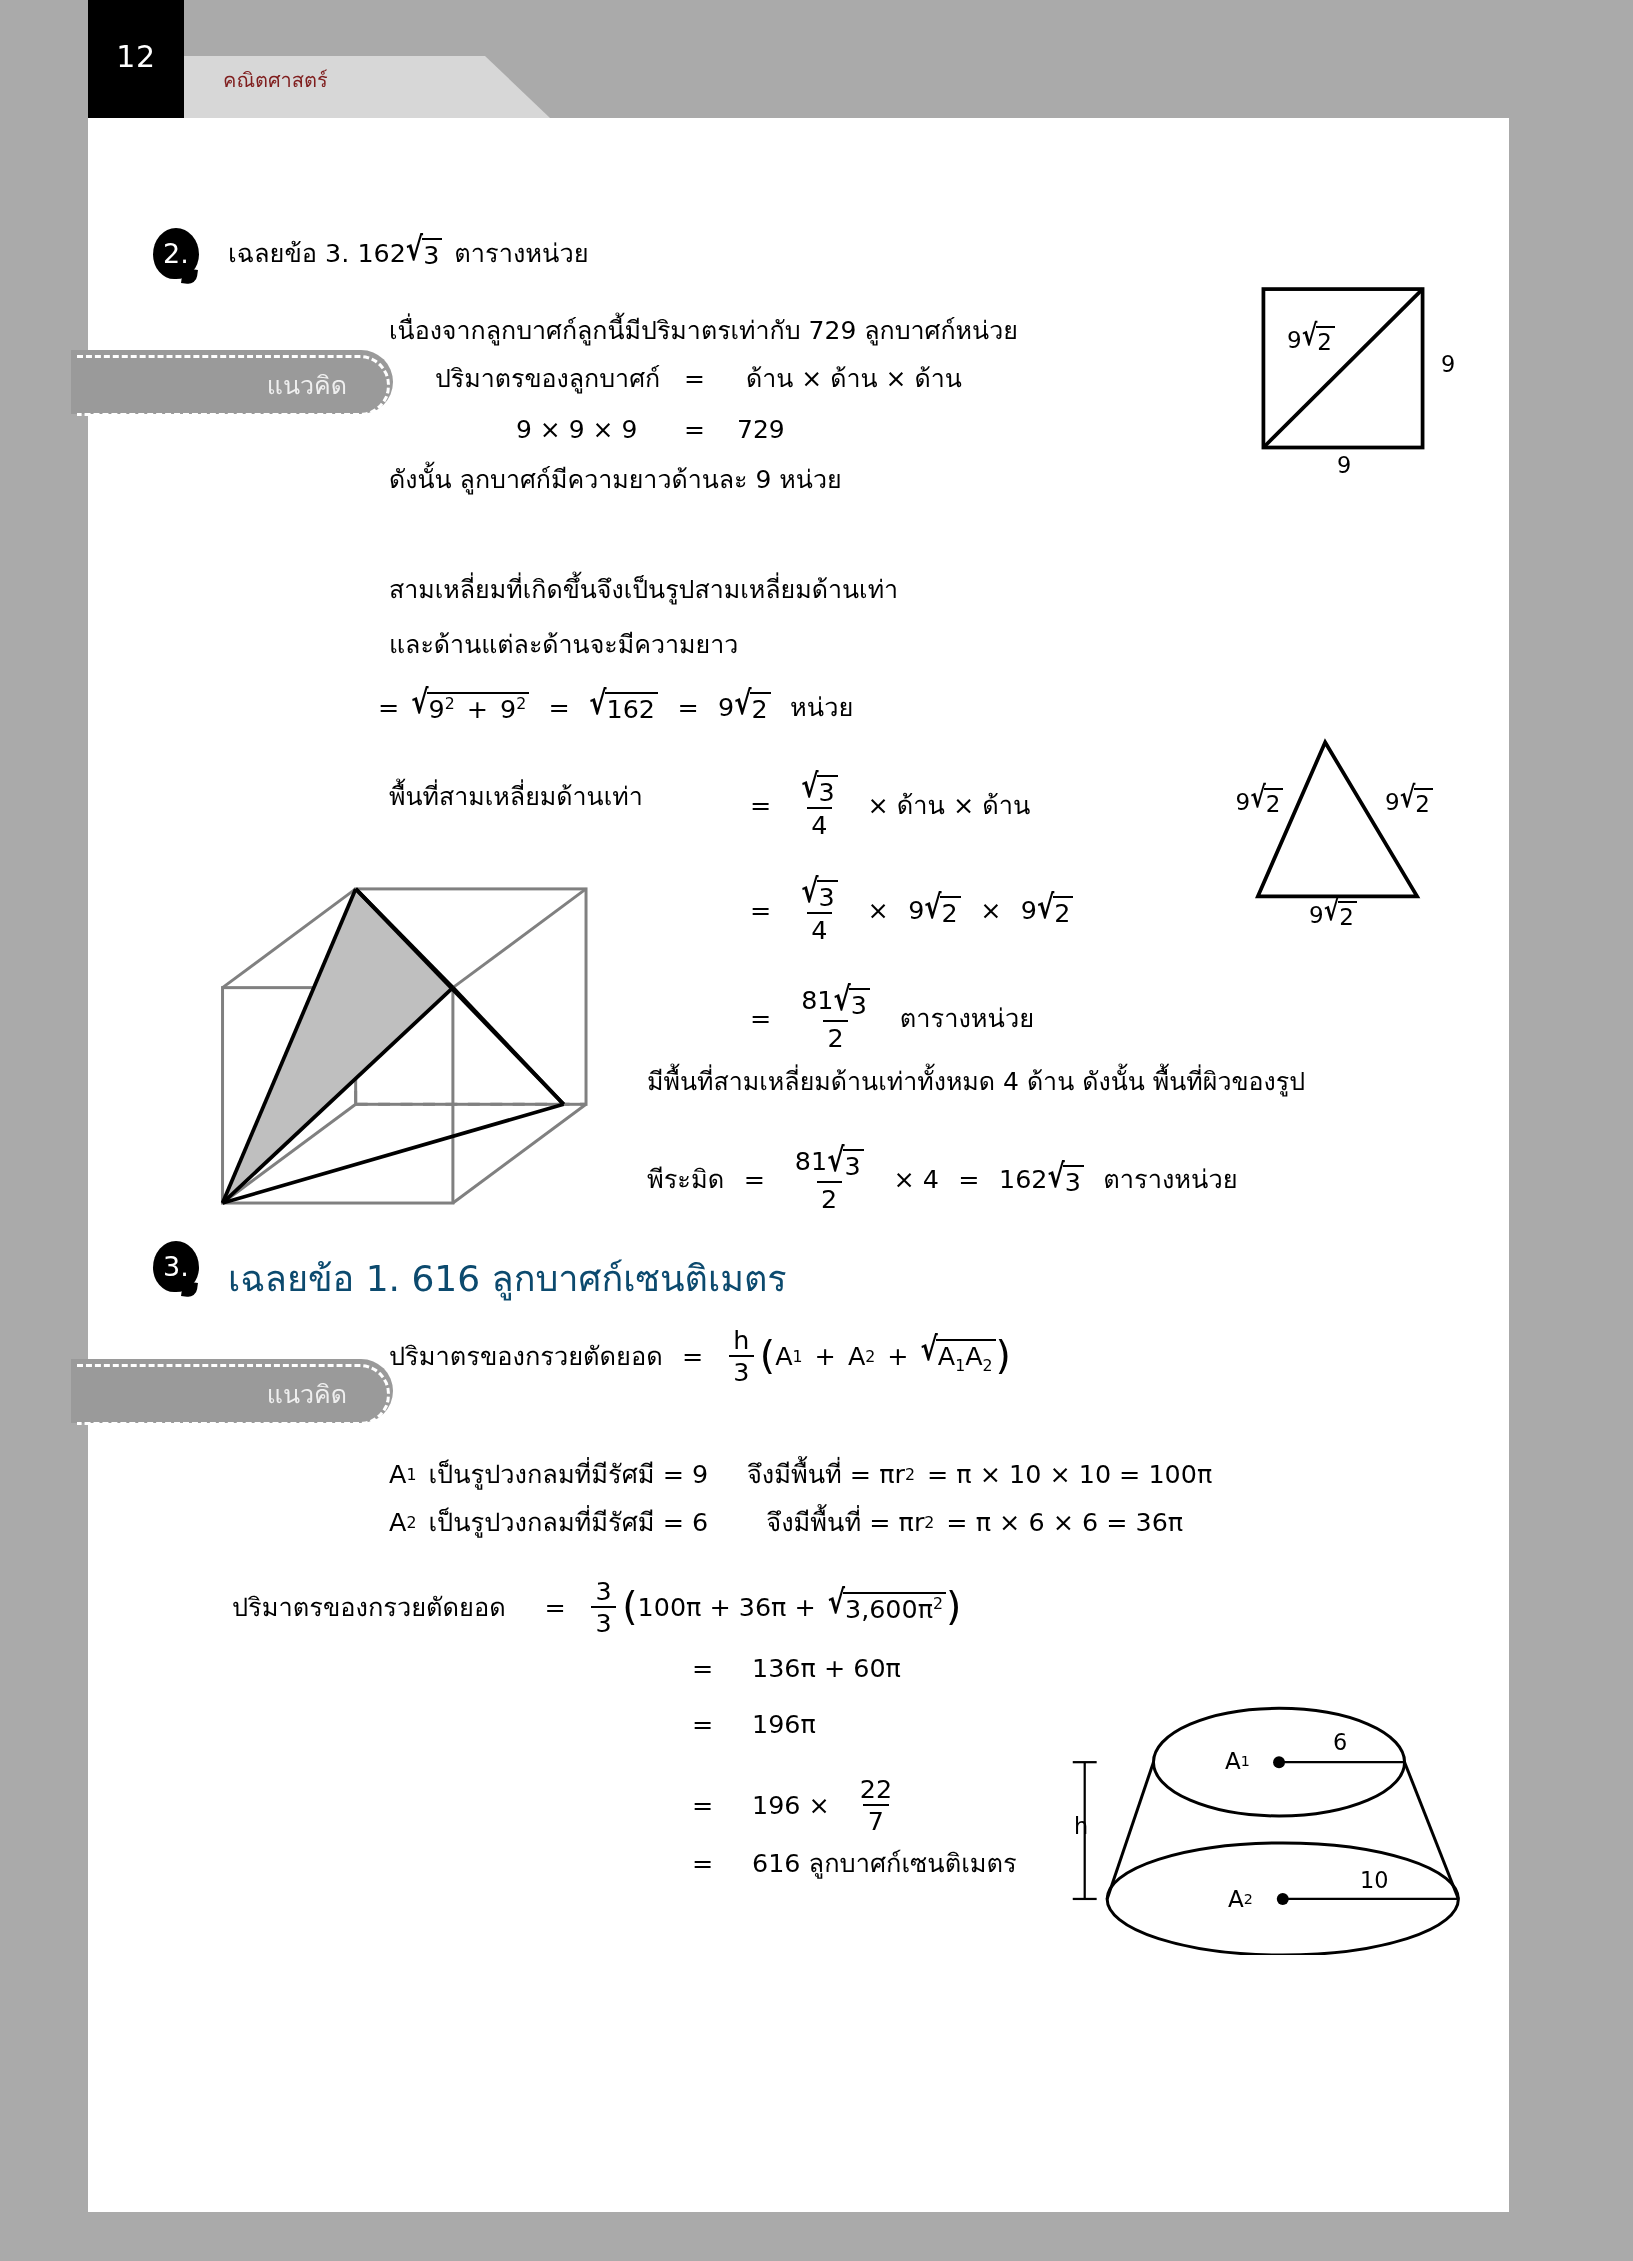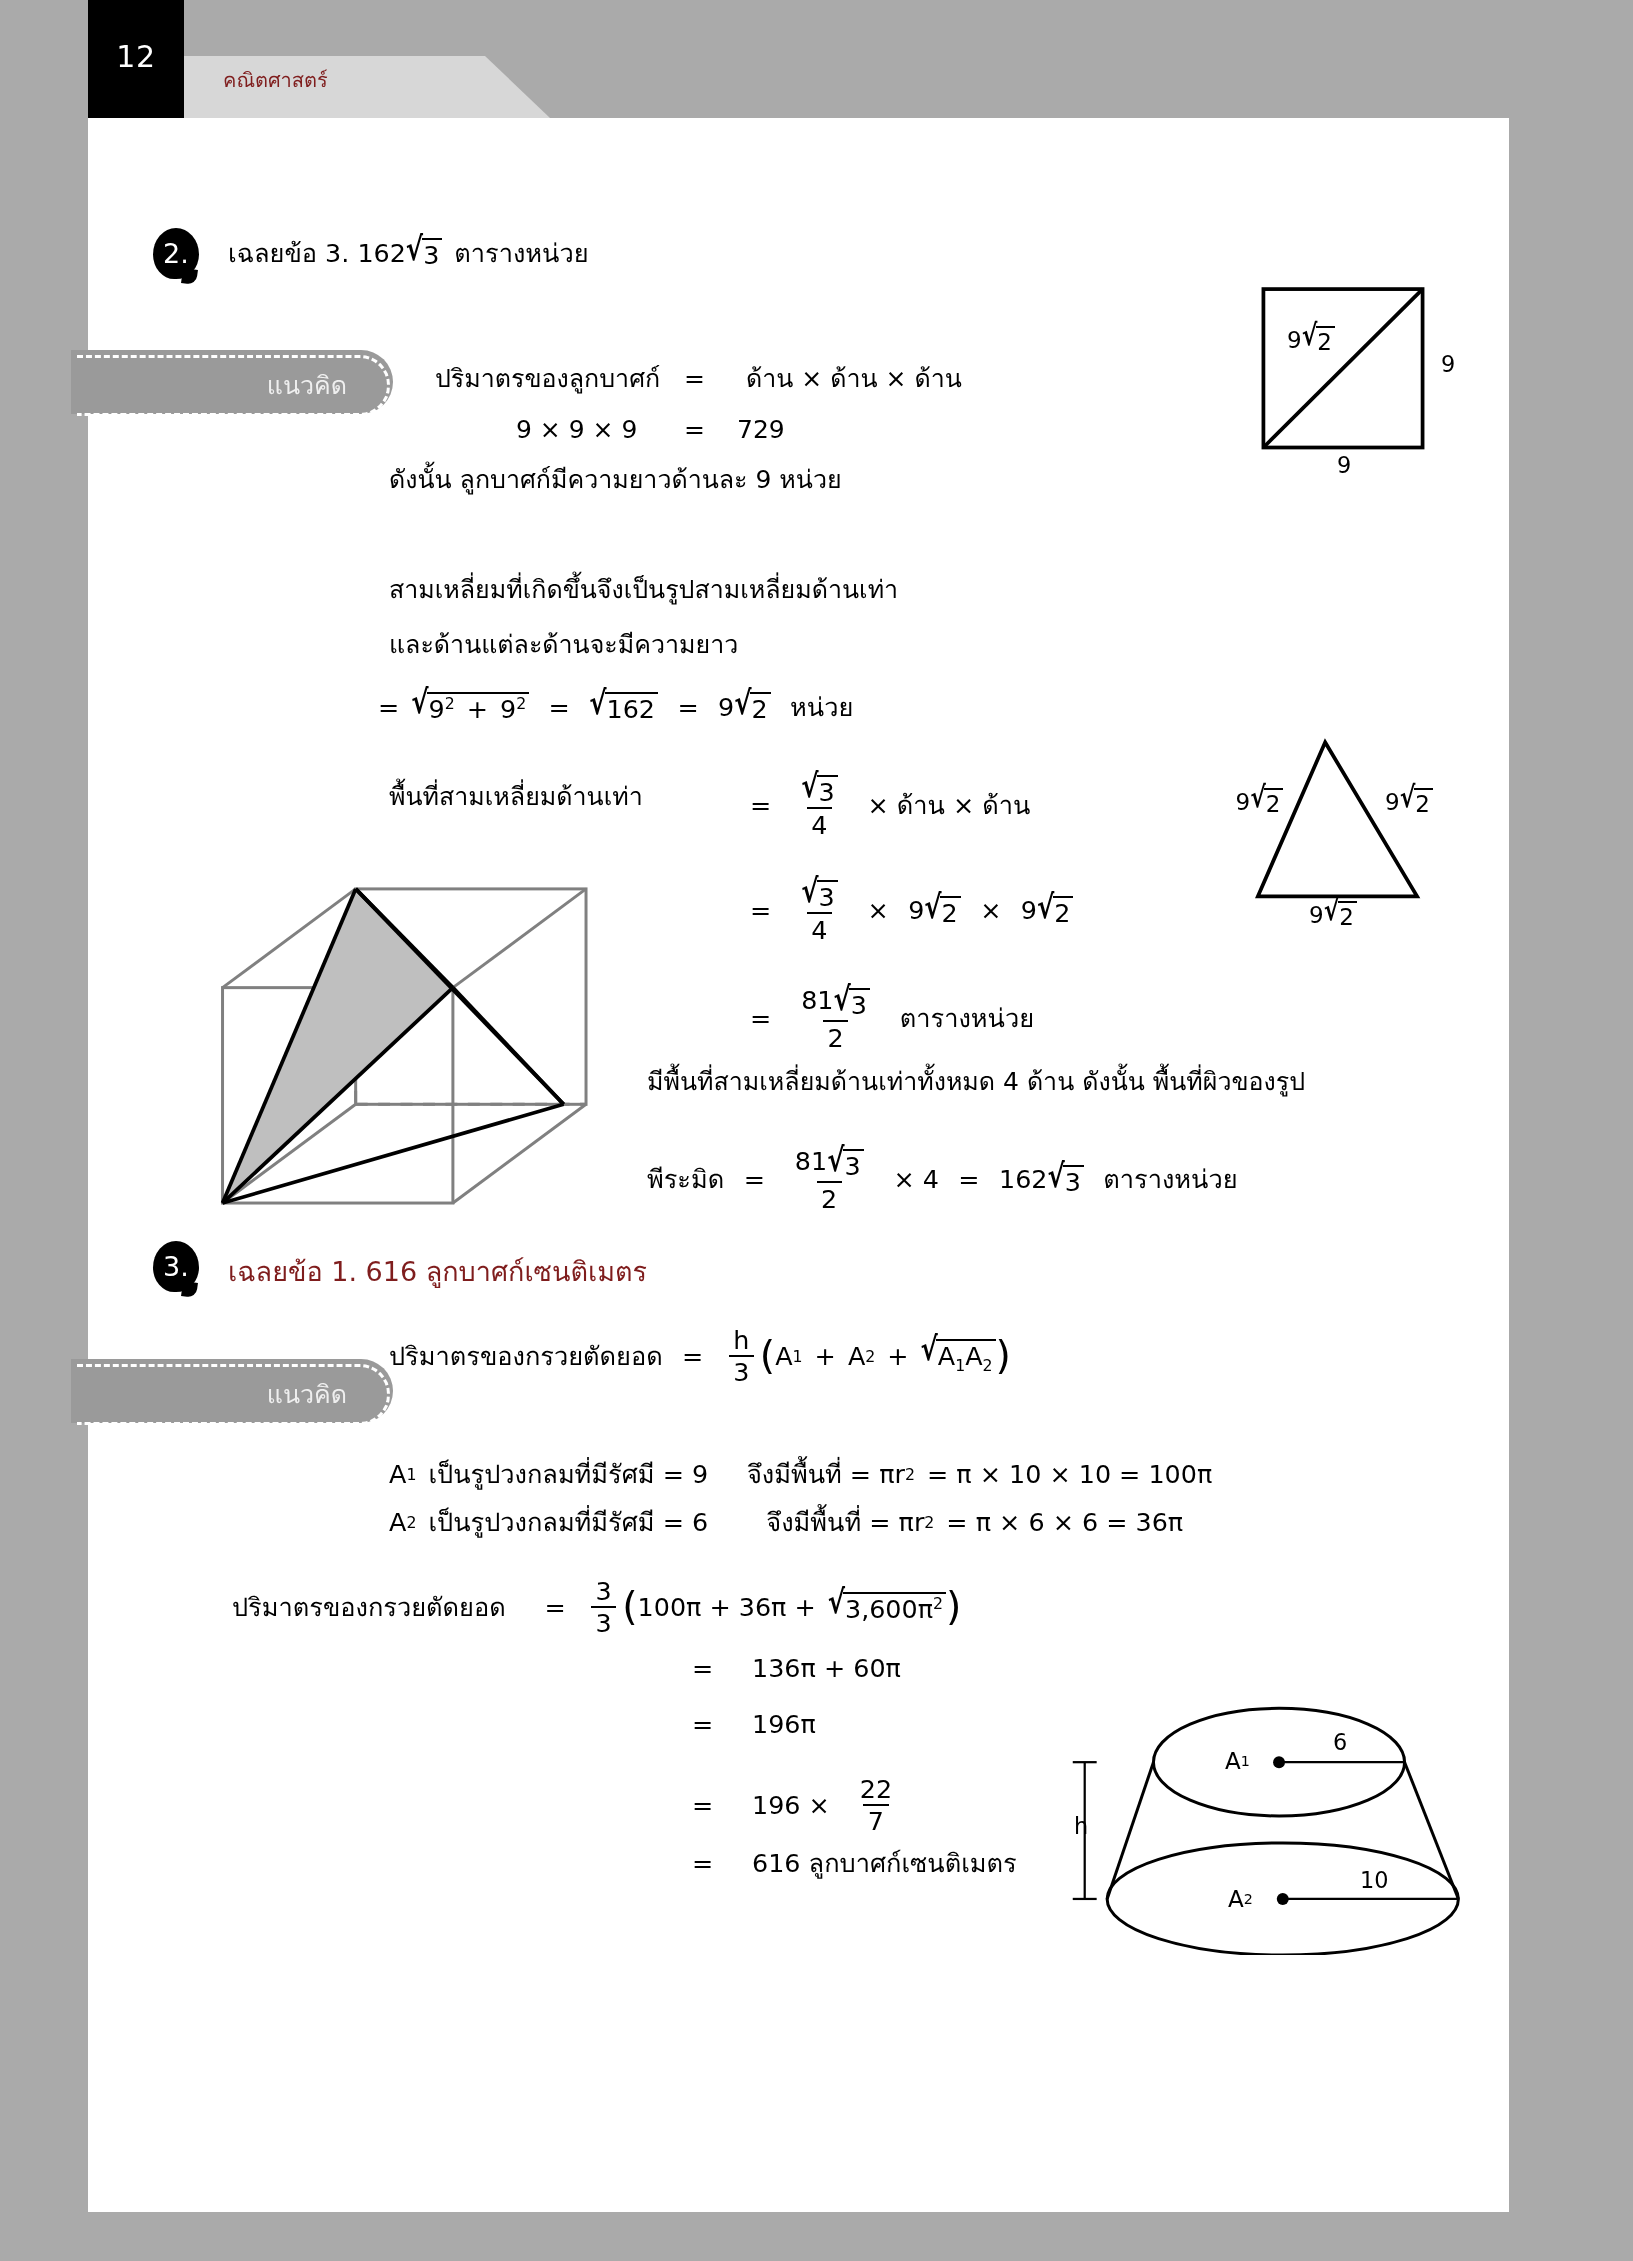--- a/index.html
+++ b/index.html
@@ -47,21 +47,21 @@
     content: ""; position: absolute; right: 2.2px; bottom: -4.5px;
     width: 15px; height: 15px; background: #000;
     border-radius: 0 0 60% 0; transform: rotate(8deg);
   }
   .bullet-num {
     position: absolute; left: 0; top: 0; width: 46px; height: 51px;
     display: flex; align-items: center; justify-content: center;
     color: #fff; font-size: 27px;
   }
   .head-text {
-    position: absolute; font-size: 27px; color: #7f1d1d; white-space: nowrap;
+    position: absolute; font-size: 36px; color: #0c4a6e; white-space: nowrap;
   }
 
   
   .hint-pill {
     position: absolute; width: 322px; height: 64px;
     background: #9a9a9a;
     border-radius: 0 34px 34px 0;
     margin-top: 47px;
   }
   .hint-pill::before {
@@ -131,20 +131,21 @@
       <span class="body">3</span>
     </span>
     <span class="sp"></span>
     <span>ตารางหน่วย</span>
   </div>
 
   <div class="hint-pill" style="left:71px; top:303px;">
     <div class="hint-label">แนวคิด</div>
   </div>
 
+  <div class="txt" style="left:389px; top:318px;">เนื่องจากลูกบาศก์ลูกนี้มีปริมาตรเท่ากับ 729 ลูกบาศก์หน่วย</div>
 
   <div class="txt" style="left:389px; top:366px;margin-left:46px;">ปริมาตรของลูกบาศก์</div>
   <div class="txt" style="left:684px; top:366px;">=</div>
   <div class="txt" style="left:737px; top:366px;margin-left:9px;">ด้าน × ด้าน × ด้าน</div>
 
   <div class="txt" style="left:516px; top:417px;">9 × 9 × 9</div>
   <div class="txt" style="left:684px; top:417px;">=</div>
   <div class="txt" style="left:737px; top:417px;">729</div>
 
   <div class="txt" style="left:389px; top:467px;">ดังนั้น ลูกบาศก์มีความยาวด้านละ 9 หน่วย</div>

